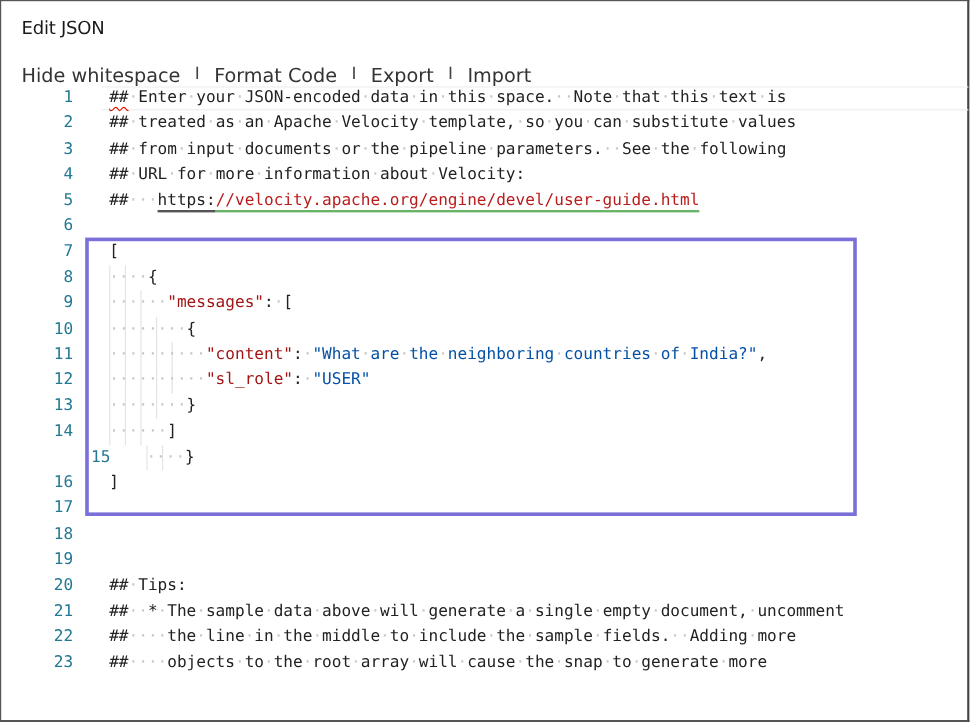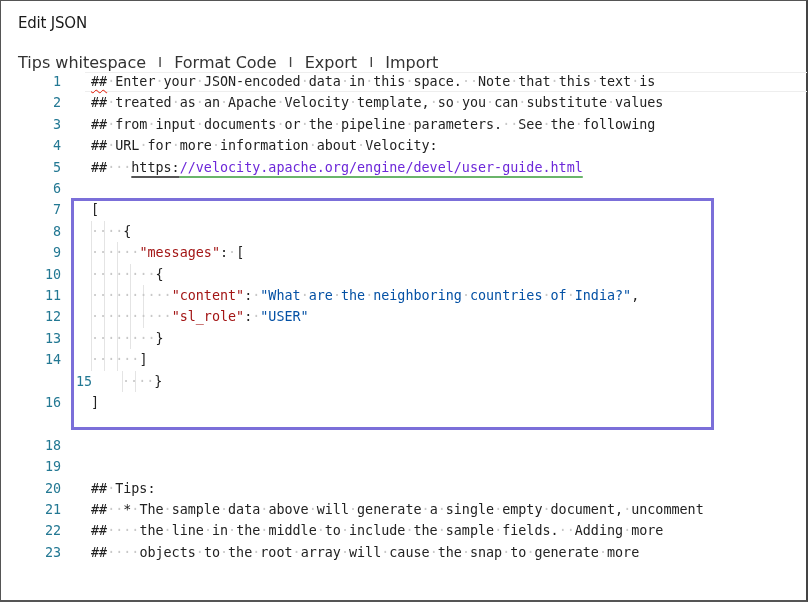--- a/index.html
+++ b/index.html
@@ -34,39 +34,39 @@
       position: absolute; left: 30px; width: 30px; text-align: right; color: #237893;
       font-family: "DejaVu Sans Mono", monospace; font-size: 13.4px;
     }
     .code { position: absolute; left: 90px; color: #222; text-align: center; }
     .code .dot { color: #c8c8c8; }
     .active-line {
       position: absolute; left: 84px; top: 1px; width: 722px; height: 20px;
       border-top: 1px solid #eeeeee; border-bottom: 1px solid #eeeeee;
     }
     .squiggle { text-decoration: underline wavy #e51400; text-underline-offset: 3px; text-decoration-thickness: 1px; }
-    .url { color: #6d28d9; text-decoration: underline; text-decoration-color: #6ab46a; text-underline-offset: 4px; text-decoration-thickness: 2px; }
+    .url { color: #b91c1c; text-decoration: underline; text-decoration-color: #6ab46a; text-underline-offset: 4px; text-decoration-thickness: 2px; }
     .url-scheme { color: #222; text-decoration: underline; text-decoration-color: #555; text-underline-offset: 4px; text-decoration-thickness: 2px; }
     .key { color: #a31515; }
     .str { color: #0451a5; }
     .guides { position: absolute; left: 90px; top: 0; height: 21.4px; }
     .guide { position: absolute; top: 0; height: 21.4px; border-left: 1px solid #e4e4e4; }
     .highlight-box {
       position: absolute; left: 70px; top: 197px; width: 643px; height: 232px;
       border: 3px solid #7b6fd9; pointer-events: none;
     }
   </style>
 </head>
 <body>
 
 <div class="frame">
   <div class="title">Edit JSON</div>
 
   <div class="toolbar">
-    <span class="link">Tips whitespace</span>
+    <span class="link">Hide whitespace</span>
     <span class="sep">I</span>
     <span class="link">Format Code</span>
     <span class="sep">I</span>
     <span class="link">Export</span>
     <span class="sep">I</span>
     <span class="link">Import</span>
   </div>
 
   <div class="editor" id="editor">
       <div class="line" style="top: 0px;"><div class="active-line"></div><span class="ln">1</span><span class="code"><span class="squiggle">##</span><span class="dot">·</span>Enter<span class="dot">·</span>your<span class="dot">·</span>JSON-encoded<span class="dot">·</span>data<span class="dot">·</span>in<span class="dot">·</span>this<span class="dot">·</span>space.<span class="dot">·</span><span class="dot">·</span>Note<span class="dot">·</span>that<span class="dot">·</span>this<span class="dot">·</span>text<span class="dot">·</span>is</span></div>
@@ -78,20 +78,21 @@
       <div class="line" style="top: 128.4px;"><span class="ln">7</span><span class="code">[</span></div>
       <div class="line" style="top: 149.8px;"><span class="ln">8</span><span class="guides"><span class="guide" style="left: 0px;"></span><span class="guide" style="left: 12.928px;"></span></span><span class="code"><span class="dot">·</span><span class="dot">·</span><span class="dot">·</span><span class="dot">·</span>{</span></div>
       <div class="line" style="top: 171.2px;"><span class="ln">9</span><span class="guides"><span class="guide" style="left: 0px;"></span><span class="guide" style="left: 12.928px;"></span><span class="guide" style="left: 25.856px;"></span></span><span class="code"><span class="dot">·</span><span class="dot">·</span><span class="dot">·</span><span class="dot">·</span><span class="dot">·</span><span class="dot">·</span><span class="key">"messages"</span>:<span class="dot">·</span>[</span></div>
       <div class="line" style="top: 192.6px;"><span class="ln">10</span><span class="guides"><span class="guide" style="left: 0px;"></span><span class="guide" style="left: 12.928px;"></span><span class="guide" style="left: 25.856px;"></span><span class="guide" style="left: 38.784px;"></span></span><span class="code"><span class="dot">·</span><span class="dot">·</span><span class="dot">·</span><span class="dot">·</span><span class="dot">·</span><span class="dot">·</span><span class="dot">·</span><span class="dot">·</span>{</span></div>
       <div class="line" style="top: 214px;"><span class="ln">11</span><span class="guides"><span class="guide" style="left: 0px;"></span><span class="guide" style="left: 12.928px;"></span><span class="guide" style="left: 25.856px;"></span><span class="guide" style="left: 38.784px;"></span><span class="guide" style="left: 51.712px;"></span></span><span class="code"><span class="dot">·</span><span class="dot">·</span><span class="dot">·</span><span class="dot">·</span><span class="dot">·</span><span class="dot">·</span><span class="dot">·</span><span class="dot">·</span><span class="dot">·</span><span class="dot">·</span><span class="key">"content"</span>:<span class="dot">·</span><span class="str">"What<span class="dot">·</span>are<span class="dot">·</span>the<span class="dot">·</span>neighboring<span class="dot">·</span>countries<span class="dot">·</span>of<span class="dot">·</span>India?"</span>,</span></div>
       <div class="line" style="top: 235.4px;"><span class="ln">12</span><span class="guides"><span class="guide" style="left: 0px;"></span><span class="guide" style="left: 12.928px;"></span><span class="guide" style="left: 25.856px;"></span><span class="guide" style="left: 38.784px;"></span><span class="guide" style="left: 51.712px;"></span></span><span class="code"><span class="dot">·</span><span class="dot">·</span><span class="dot">·</span><span class="dot">·</span><span class="dot">·</span><span class="dot">·</span><span class="dot">·</span><span class="dot">·</span><span class="dot">·</span><span class="dot">·</span><span class="key">"sl_role"</span>:<span class="dot">·</span><span class="str">"USER"</span></span></div>
       <div class="line" style="top: 256.8px;"><span class="ln">13</span><span class="guides"><span class="guide" style="left: 0px;"></span><span class="guide" style="left: 12.928px;"></span><span class="guide" style="left: 25.856px;"></span><span class="guide" style="left: 38.784px;"></span></span><span class="code"><span class="dot">·</span><span class="dot">·</span><span class="dot">·</span><span class="dot">·</span><span class="dot">·</span><span class="dot">·</span><span class="dot">·</span><span class="dot">·</span>}</span></div>
       <div class="line" style="top: 278.2px;"><span class="ln">14</span><span class="guides"><span class="guide" style="left: 0px;"></span><span class="guide" style="left: 12.928px;"></span><span class="guide" style="left: 25.856px;"></span></span><span class="code"><span class="dot">·</span><span class="dot">·</span><span class="dot">·</span><span class="dot">·</span><span class="dot">·</span><span class="dot">·</span>]</span></div>
       <div class="line" style="top: 299.6px; margin-left: 31px;"><span class="ln">15</span><span class="guides"><span class="guide" style="left: 0px;"></span><span class="guide" style="left: 12.928px;"></span></span><span class="code"><span class="dot">·</span><span class="dot">·</span><span class="dot">·</span><span class="dot">·</span>}</span></div>
       <div class="line" style="top: 321px;"><span class="ln">16</span><span class="code">]</span></div>
+      <div class="line" style="top: 342.4px;"><span class="ln">17</span><span class="code"></span></div>
       <div class="line" style="top: 363.8px;"><span class="ln">18</span><span class="code"></span></div>
       <div class="line" style="top: 385.2px;"><span class="ln">19</span><span class="code"></span></div>
       <div class="line" style="top: 406.6px;"><span class="ln">20</span><span class="code">##<span class="dot">·</span>Tips:</span></div>
       <div class="line" style="top: 428px;"><span class="ln">21</span><span class="code">##<span class="dot">·</span><span class="dot">·</span>*<span class="dot">·</span>The<span class="dot">·</span>sample<span class="dot">·</span>data<span class="dot">·</span>above<span class="dot">·</span>will<span class="dot">·</span>generate<span class="dot">·</span>a<span class="dot">·</span>single<span class="dot">·</span>empty<span class="dot">·</span>document,<span class="dot">·</span>uncomment</span></div>
       <div class="line" style="top: 449.4px;"><span class="ln">22</span><span class="code">##<span class="dot">·</span><span class="dot">·</span><span class="dot">·</span><span class="dot">·</span>the<span class="dot">·</span>line<span class="dot">·</span>in<span class="dot">·</span>the<span class="dot">·</span>middle<span class="dot">·</span>to<span class="dot">·</span>include<span class="dot">·</span>the<span class="dot">·</span>sample<span class="dot">·</span>fields.<span class="dot">·</span><span class="dot">·</span>Adding<span class="dot">·</span>more</span></div>
       <div class="line" style="top: 470.8px;"><span class="ln">23</span><span class="code">##<span class="dot">·</span><span class="dot">·</span><span class="dot">·</span><span class="dot">·</span>objects<span class="dot">·</span>to<span class="dot">·</span>the<span class="dot">·</span>root<span class="dot">·</span>array<span class="dot">·</span>will<span class="dot">·</span>cause<span class="dot">·</span>the<span class="dot">·</span>snap<span class="dot">·</span>to<span class="dot">·</span>generate<span class="dot">·</span>more</span></div>
     </div>
 
   <div class="highlight-box"></div>
 </div>

